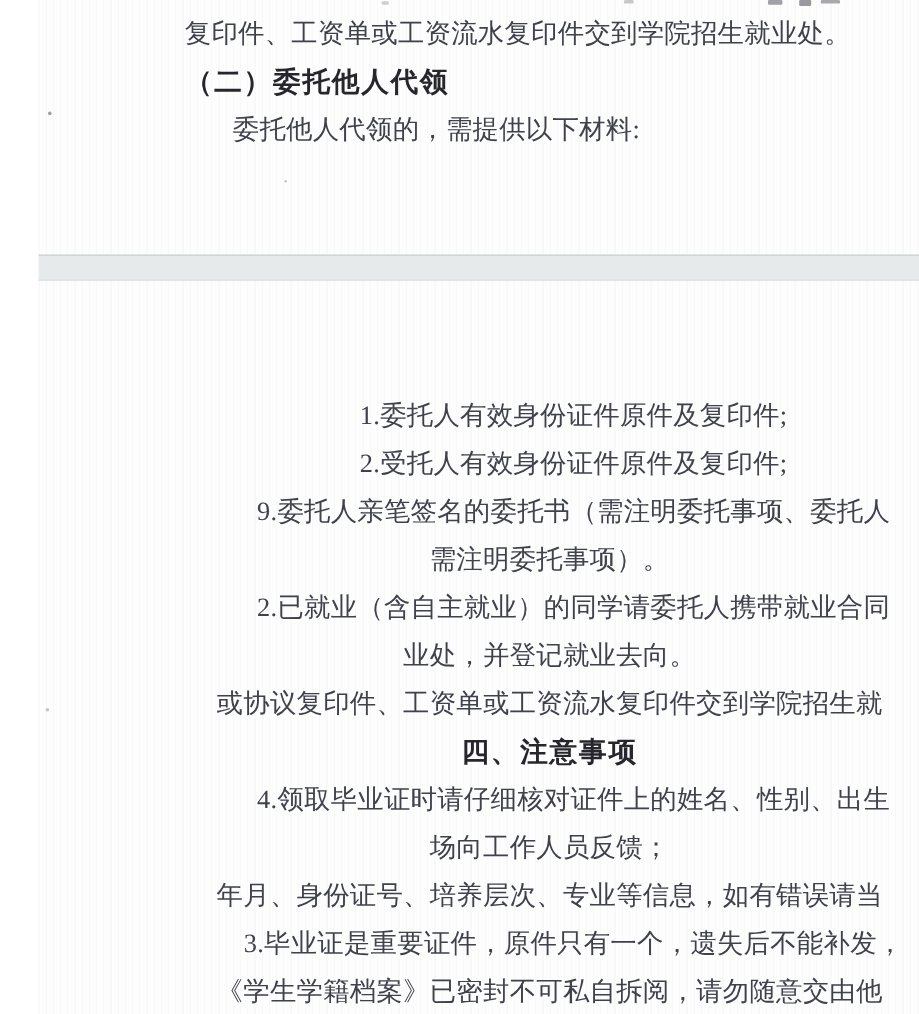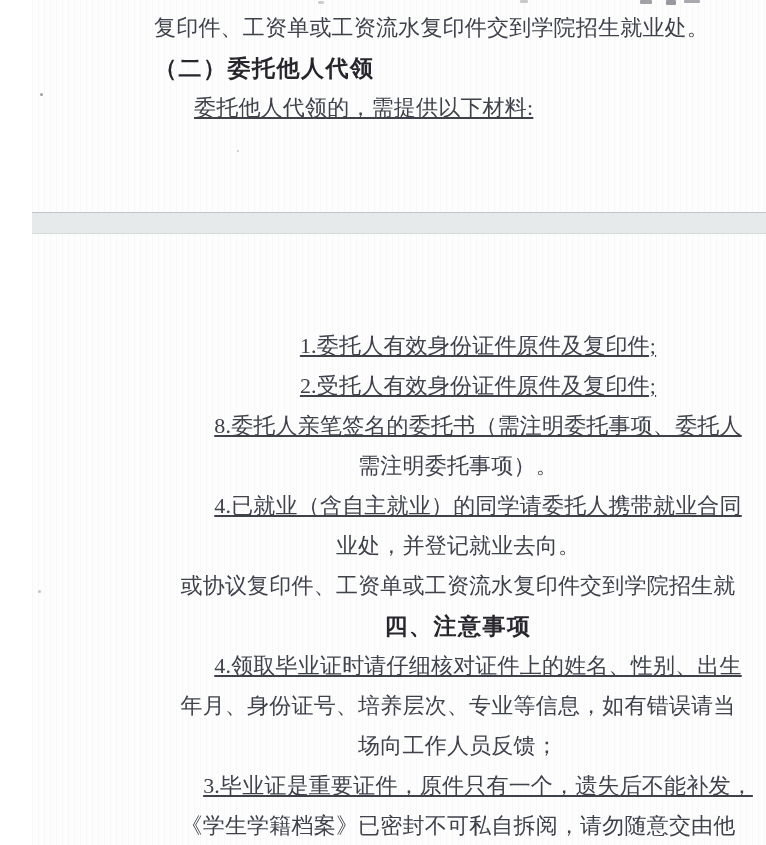--- a/index.html
+++ b/index.html
@@ -39,21 +39,21 @@
     border-bottom: 1px solid #d6dada;
   }
   .line {
     height: 40px;
     line-height: 40px;
     margin: 0;
     white-space: nowrap;
     letter-spacing: 0.2px;
     font-weight: 400;
   }
-  .indent { padding-left: 40px; text-decoration: underline; }
+  .indent { padding-left: 40px; }
   .heading {
     font-family: "Liberation Sans", "DejaVu Sans", sans-serif;
     font-weight: 700;
     color: #26262c;
     font-size: 23px;
     letter-spacing: 1.5px;
   }
   .artifact {
     position: absolute;
     background: #63666e;
@@ -85,26 +85,26 @@
     <p class="line indent">委托他人代领的，需提供以下材料:</p>
   </section>
 
   <div class="page-gap"></div>
 
   <section class="page page2">
     <span class="speck" style="left:6px; top:356px; width:3px; height:3px; opacity:.6;"></span>
 
     <p class="line indent">1.委托人有效身份证件原件及复印件;</p>
     <p class="line indent">2.受托人有效身份证件原件及复印件;</p>
-    <p class="line indent">8.委托人亲笔签名的委托书（需注明委托事项、委托人</p>
+    <p class="line indent">9.委托人亲笔签名的委托书（需注明委托事项、委托人</p>
     <p class="line">需注明委托事项）。</p>
-    <p class="line indent">4.已就业（含自主就业）的同学请委托人携带就业合同</p>
+    <p class="line indent">2.已就业（含自主就业）的同学请委托人携带就业合同</p>
     <p class="line">业处，并登记就业去向。</p>
     <p class="line">或协议复印件、工资单或工资流水复印件交到学院招生就</p>
     <h3 class="line heading">四、注意事项</h3>
     <p class="line indent">4.领取毕业证时请仔细核对证件上的姓名、性别、出生</p>
+    <p class="line">场向工作人员反馈；</p>
     <p class="line">年月、身份证号、培养层次、专业等信息，如有错误请当</p>
-    <p class="line">场向工作人员反馈；</p>
     <p class="line indent">3.毕业证是重要证件，原件只有一个，遗失后不能补发，</p>
     <p class="line">《学生学籍档案》已密封不可私自拆阅，请勿随意交由他</p>
   </section>
 
 </div>
 
 </body></html>

